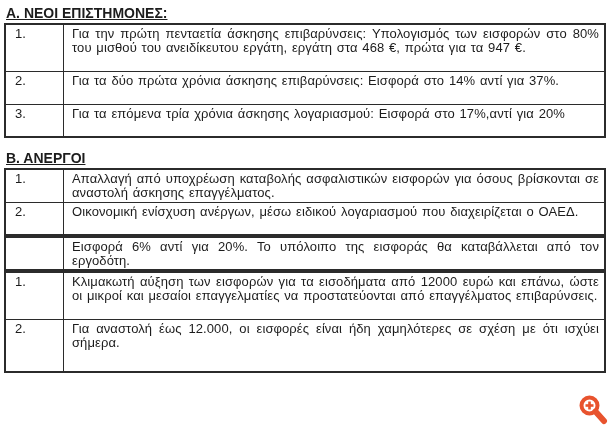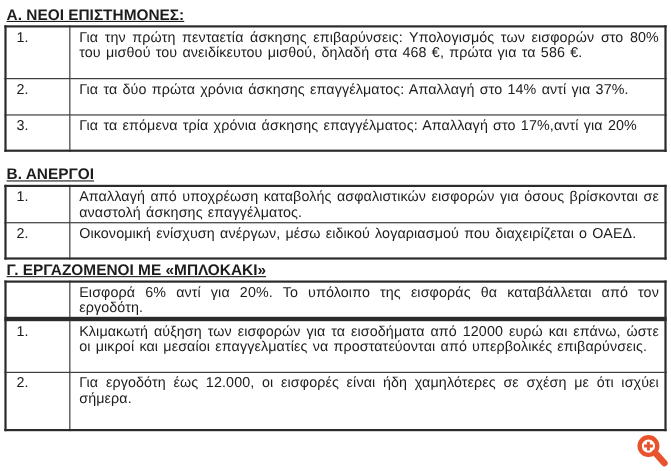--- a/index.html
+++ b/index.html
@@ -65,29 +65,29 @@
 <body>
 
 <div class="doc">
 
   <div>
     <div class="sec-title">Α. ΝΕΟΙ ΕΠΙΣΤΗΜΟΝΕΣ:</div>
     <table class="rules">
       <tbody>
         <tr class="h3">
           <td class="num">1.</td>
-          <td class="txt"><span>Για την πρώτη πενταετία άσκησης επιβαρύνσεις: Υπολογισμός των εισφορών </span><b>στο 80%</b><span> του μισθού του ανειδίκευτου μισθού, δηλαδή στα </span><b>468 €</b><span>, πρώτα για τα </span><b>586 €</b><span>.</span></td>
+          <td class="txt"><span>Για την πρώτη πενταετία άσκησης επιβαρύνσεις: Υπολογισμός των εισφορών </span><b>στο 80%</b><span> του μισθού του ανειδίκευτου εργάτη, εργάτη στα </span><b>468 €</b><span>, πρώτα για τα </span><b>947 €</b><span>.</span></td>
         </tr>
         <tr class="h2">
           <td class="num">2.</td>
-          <td class="txt"><span>Για τα δύο πρώτα χρόνια άσκησης επαγγέλματος: Απαλλαγή </span><b>στο 14%</b><span> αντί για </span><b>37%.</b></td>
+          <td class="txt"><span>Για τα δύο πρώτα χρόνια άσκησης επιβαρύνσεις: Εισφορά </span><b>στο 14%</b><span> αντί για </span><b>37%.</b></td>
         </tr>
         <tr class="h2">
           <td class="num">3.</td>
-          <td class="txt"><span>Για τα επόμενα τρία χρόνια άσκησης επαγγέλματος: Απαλλαγή στο </span><b>17%</b><span>,αντί για </span><b>20%</b></td>
+          <td class="txt"><span>Για τα επόμενα τρία χρόνια άσκησης λογαριασμού: Εισφορά στο </span><b>17%</b><span>,αντί για </span><b>20%</b></td>
         </tr>
       </tbody>
     </table>
   </div>
 
   <div>
     <div class="sec-title gap-lg">Β. ΑΝΕΡΓΟΙ</div>
     <table class="rules">
       <tbody>
         <tr class="h2">
@@ -96,41 +96,40 @@
         </tr>
         <tr class="h2">
           <td class="num">2.</td>
           <td class="txt"><span>Οικονομική ενίσχυση ανέργων, μέσω ειδικού λογαριασμού που διαχειρίζεται ο ΟΑΕΔ.</span></td>
         </tr>
       </tbody>
     </table>
   </div>
 
   <div>
-    <div class="sec-title gap-sm">Γ. ΕΡΓΑΖΟΜΕΝΟΙ ΜΕ «ΜΠΛΟΚΑΚΙ»</div>
     <table class="rules">
       <tbody>
         <tr class="h2">
           <td class="num"></td>
           <td class="txt"><span>Εισφορά </span><b>6%</b><span> αντί για </span><b>20%</b><span>. Το υπόλοιπο της εισφοράς θα καταβάλλεται από τον εργοδότη.</span></td>
         </tr>
       </tbody>
     </table>
   </div>
 
   <div>
     <table class="rules">
       <tbody>
         <tr class="h3">
           <td class="num">1.</td>
-          <td class="txt"><span>Κλιμακωτή αύξηση των εισφορών για τα εισοδήματα </span><b>από 12000 ευρώ</b><span> και επάνω, ώστε οι μικροί και μεσαίοι επαγγελματίες να προστατεύονται από υπερβολικές επιβαρύνσεις.</span></td>
+          <td class="txt"><span>Κλιμακωτή αύξηση των εισφορών για τα εισοδήματα </span><b>από 12000 ευρώ</b><span> και επάνω, ώστε οι μικροί και μεσαίοι επαγγελματίες να προστατεύονται από επαγγέλματος επιβαρύνσεις.</span></td>
         </tr>
         <tr class="h2x">
           <td class="num">2.</td>
-          <td class="txt"><span>Για εργοδότη έως </span><b>12.000, οι εισφορές είναι ήδη χαμηλότερες σε σχέση με ότι ισχύει σήμερα.</b></td>
+          <td class="txt"><span>Για αναστολή έως </span><b>12.000, οι εισφορές είναι ήδη χαμηλότερες σε σχέση με ότι ισχύει σήμερα.</b></td>
         </tr>
       </tbody>
     </table>
   </div>
 
 </div>
 
 <button class="zoom-btn" title="">
   <svg width="30" height="32" viewBox="0 0 30 32" xmlns="http://www.w3.org/2000/svg">
     <circle cx="11.5" cy="11.5" r="8" fill="#ffffff" stroke="#e8532e" stroke-width="4"></circle>

